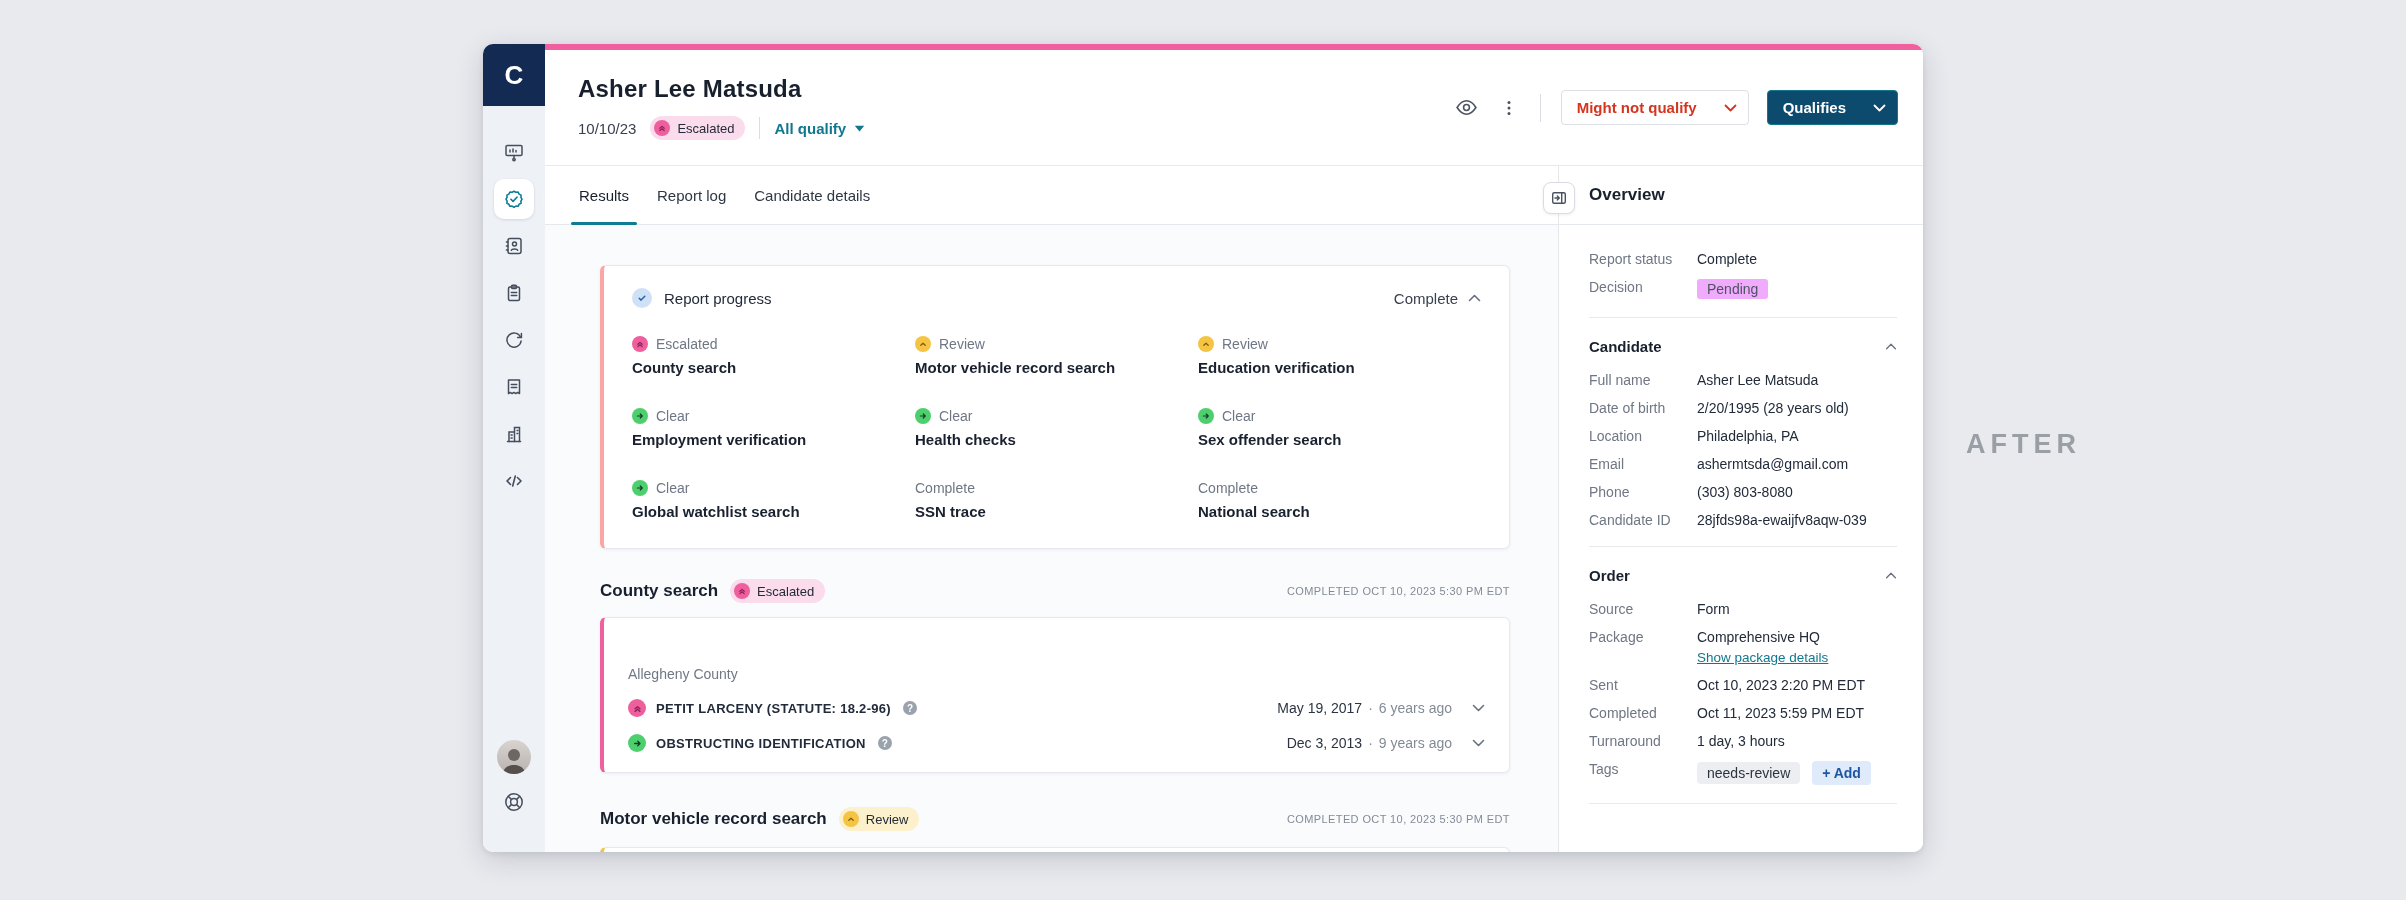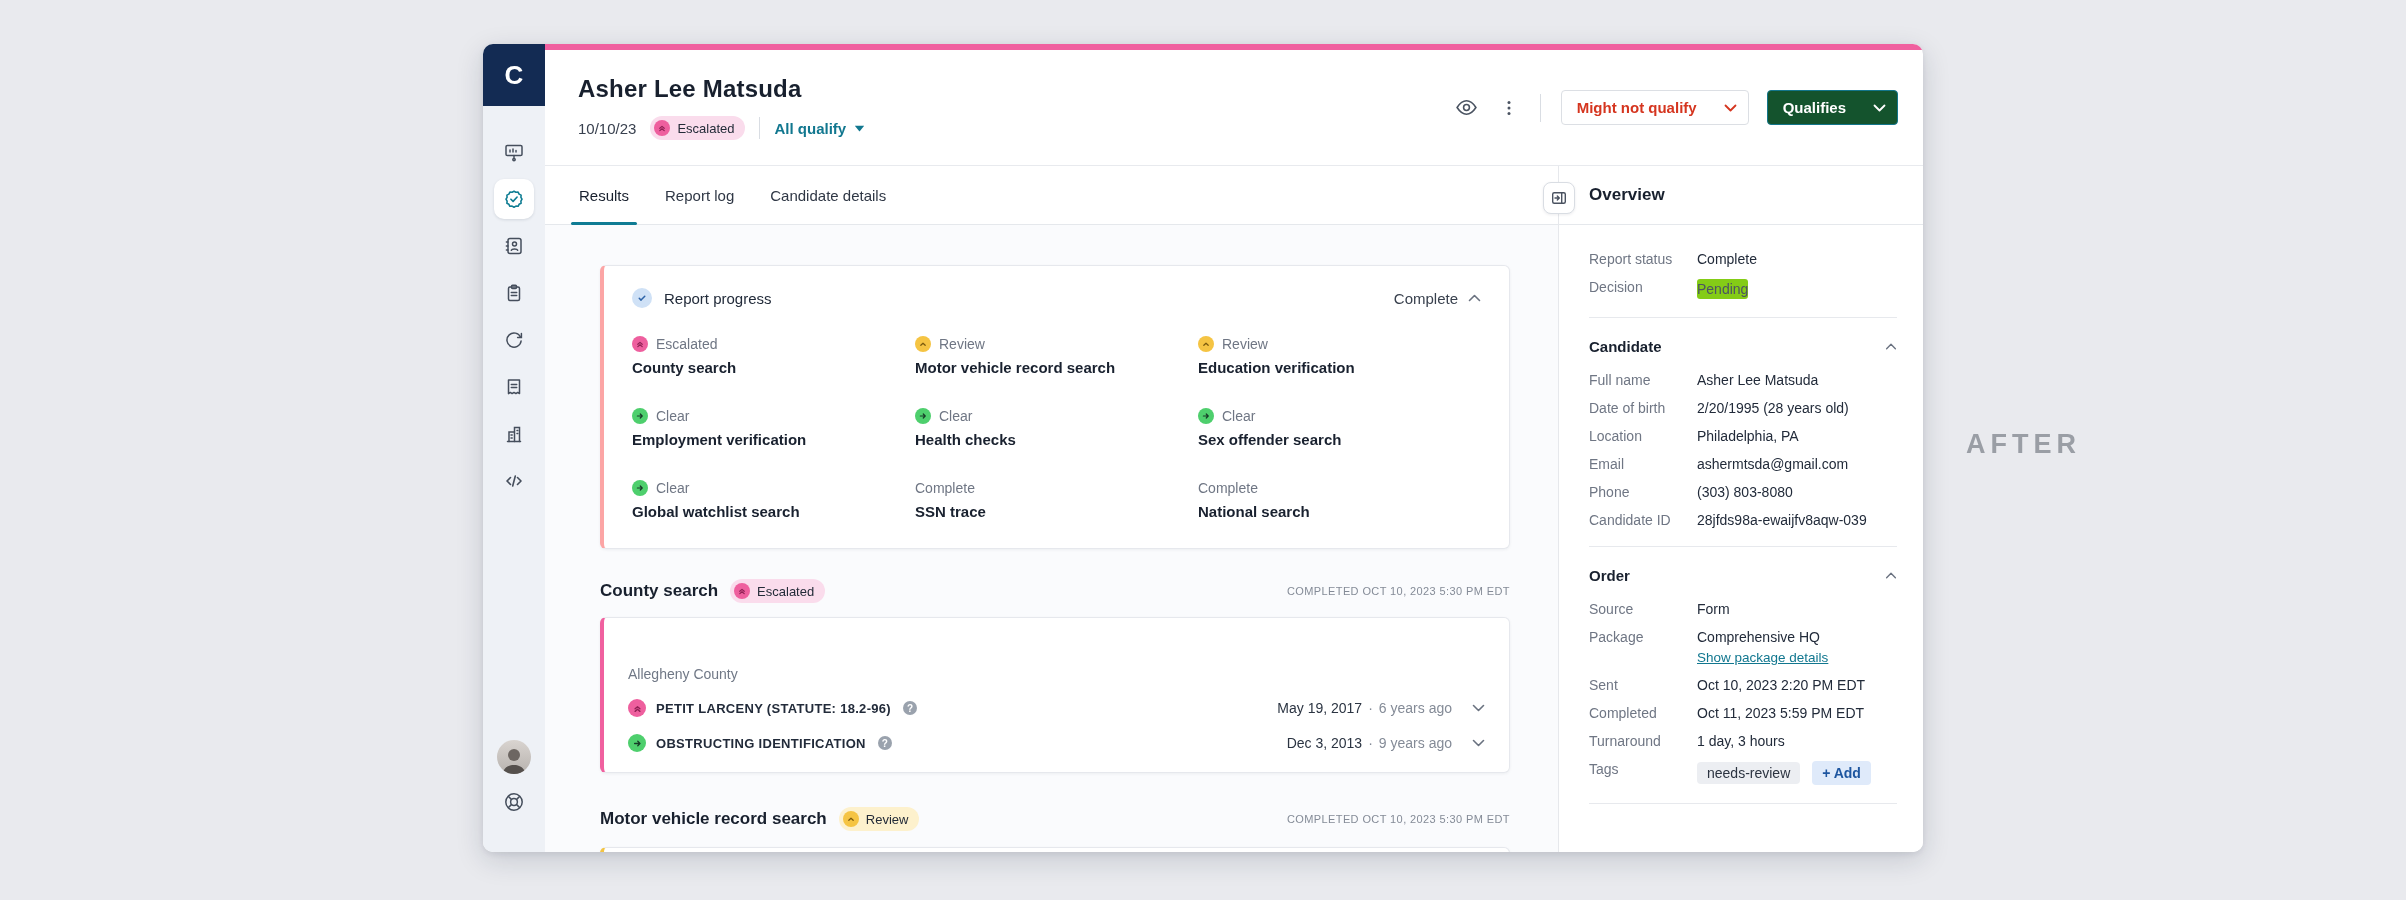--- a/index.html
+++ b/index.html
@@ -33,30 +33,30 @@
   .pill.escalated { background:#fadcec; }
   .pill.review { background:#fdf1cd; }
   .vdiv { width:1px; height:22px; background:#d9dde3; }
   .filter { display:flex; align-items:center; gap:8px; color:#11778f; font-size:15px; font-weight:700; cursor:pointer; }
 
   .actions { display:flex; align-items:center; gap:18px; }
   .icon-btn { background:none; border:none; color:#4a5361; cursor:pointer; display:flex; padding:2px; }
   .actions .vdiv { height:28px; margin:0 2px; }
   .split-btn { display:flex; align-items:center; height:35px; border-radius:4px; overflow:hidden; cursor:pointer; font-family:inherit; }
   .split-btn.outline { background:#fff; border:1px solid #dcdfe4; color:#d5351f; }
-  .split-btn.solid { background:#14532d; color:#fff; border:1px solid #13768b; }
+  .split-btn.solid { background:#0c4a6e; color:#fff; border:1px solid #13768b; }
   .split-main { display:flex; align-items:center; padding:0 15px; font-size:15px; font-weight:700; }
   .split-sep { width:1px; background:#e3e6ea; margin:7px 0; }
   .split-btn.solid .split-sep { background:rgba(255,255,255,.35); }
   .split-caret { display:flex; align-items:center; padding:0 11px; }
 
   
   .body { flex:1; display:flex; border-top:1px solid #e8eaee; min-height:0; }
   .content { flex:1; display:flex; flex-direction:column; min-width:0; }
-  .tabs { height:59px; background:#fff; border-bottom:1px solid #e5e8ec; display:flex; align-items:stretch; gap:32px; padding:0 32px; flex-shrink:0; }
+  .tabs { height:59px; background:#fff; border-bottom:1px solid #e5e8ec; display:flex; align-items:stretch; gap:24px; padding:0 32px; flex-shrink:0; }
   .tab { display:flex; align-items:center; font-size:15px; color:#2f3745; cursor:pointer; position:relative; padding:0 2px; }
   .tab.active { color:#18202e; }
   .tab.active::after { content:""; position:absolute; left:-6px; right:-6px; bottom:-1px; height:3px; background:#0f7c94; border-radius:2px; }
 
   .scroll { flex:1; background:#fafbfd; padding:40px 48px 0 55px; overflow:hidden; }
 
   .card { background:#fff; border:1px solid #e6e8ed; border-radius:6px; box-shadow:0 1px 3px rgba(23,30,45,.06); }
 
   
   .progress-card { border-left:4px solid #fca5a5; padding:22px 28px 28px; }
@@ -99,21 +99,21 @@
   .panel { width:365px; border-left:1px solid #e6e8ec; background:#fff; position:relative; flex-shrink:0; display:flex; flex-direction:column; }
   .panel-toggle { position:absolute; left:-16px; top:16px; width:32px; height:32px; background:#fff; border:1px solid #d9dde3;
     border-radius:8px; display:flex; align-items:center; justify-content:center; color:#4a5260; cursor:pointer;
     box-shadow:0 1px 3px rgba(23,30,45,.08); }
   .panel-head { height:59px; border-bottom:1px solid #e5e8ec; display:flex; align-items:center; padding-left:30px;
     font-size:17px; font-weight:700; color:#18202e; flex-shrink:0; }
   .panel-body { padding:26px 26px 0 30px; overflow:hidden; }
   .kv { display:flex; align-items:flex-start; margin-bottom:12px; font-size:14px; }
   .kv-label { width:108px; flex-shrink:0; color:#6f7684; }
   .kv-value { color:#222b3a; }
-  .tag-pending { background:#84cc16; color:#4c5462; border-radius:3px; padding:2px 0; display:inline-block; }
+  .tag-pending { background:#f0abfc; color:#4c5462; border-radius:3px; padding:2px 10px; display:inline-block; }
   .divider { border:none; border-top:1px solid #e7e9ed; margin:18px 0 20px; }
   .psec-head { display:flex; align-items:center; justify-content:space-between; margin-bottom:17px; }
   .psec-title { font-size:15px; font-weight:700; color:#18202e; }
   .collapse-caret { color:#6a7280; display:flex; cursor:pointer; }
   .link { color:#11778f; text-decoration:underline; font-size:13.5px; display:inline-block; margin-top:5px; cursor:pointer; }
   .tagchip { background:#eceef2; color:#2b3340; border-radius:4px; padding:3px 10px; font-size:14px; display:inline-block; }
   .addbtn { background:#dfeafa; color:#1e56a0; border:none; border-radius:4px; padding:4px 10px; font-size:14px; font-weight:700;
     font-family:inherit; margin-left:8px; cursor:pointer; }
 
   .after { position:absolute; left:1966px; top:429px; font-size:27px; font-weight:700; letter-spacing:5px; color:#9a9ea5; }

